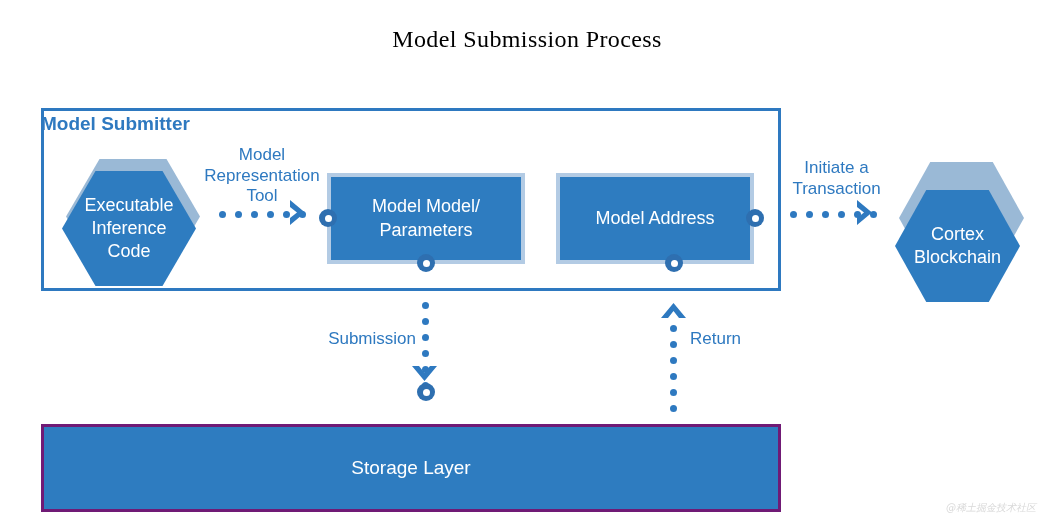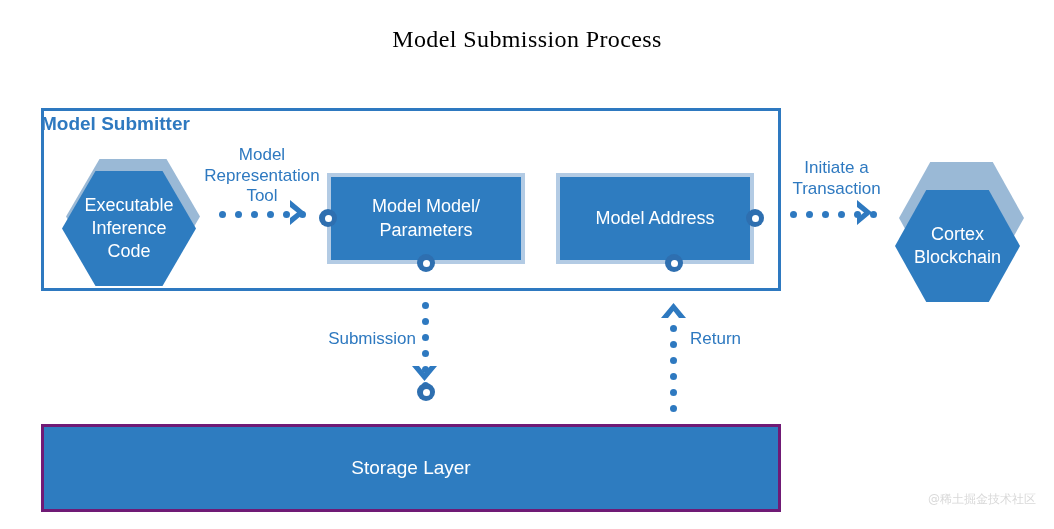--- a/index.html
+++ b/index.html
@@ -178,24 +178,25 @@
   }
   #label-mrt   { left: 188px; top: 145px; width: 148px; }
   #label-init  { left: 784px; top: 158px; width: 105px; }
   #label-submission { left: 300px; top: 329px; width: 116px; text-align: right; }
   #label-return { left: 690px; top: 329px; width: 100px; text-align: left; }
 
   
   #watermark {
     position: absolute;
     right: 18px;
-    bottom: 21px;
-    font-size: 12px;
+    bottom: 14px;
+    font-size: 10px;
     color: #d9d9d9;
     font-family: "DejaVu Sans", sans-serif;
+    font-style: italic;
   }
 </style>
 </head>
 <body>
 
 <div id="stage">
 
   <div id="page-title">Model Submission Process</div>
 
   <div id="submitter-container"></div>

